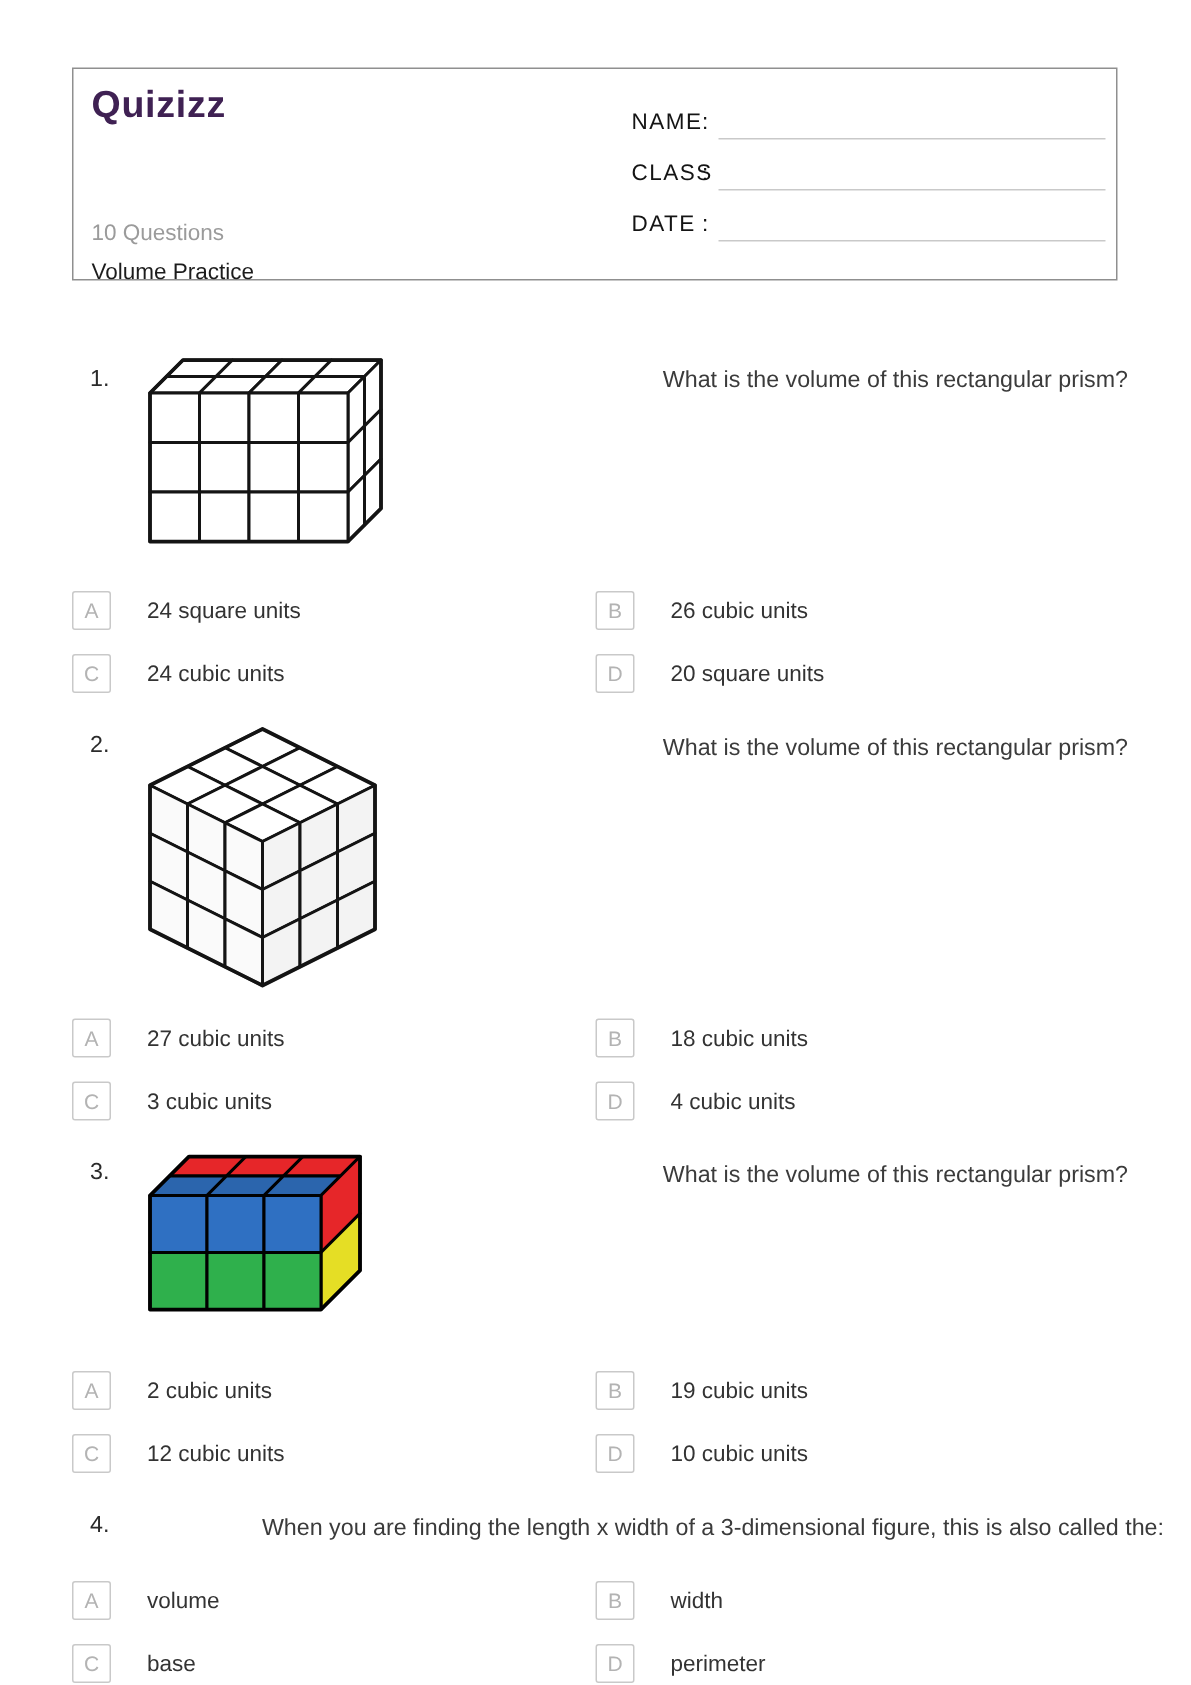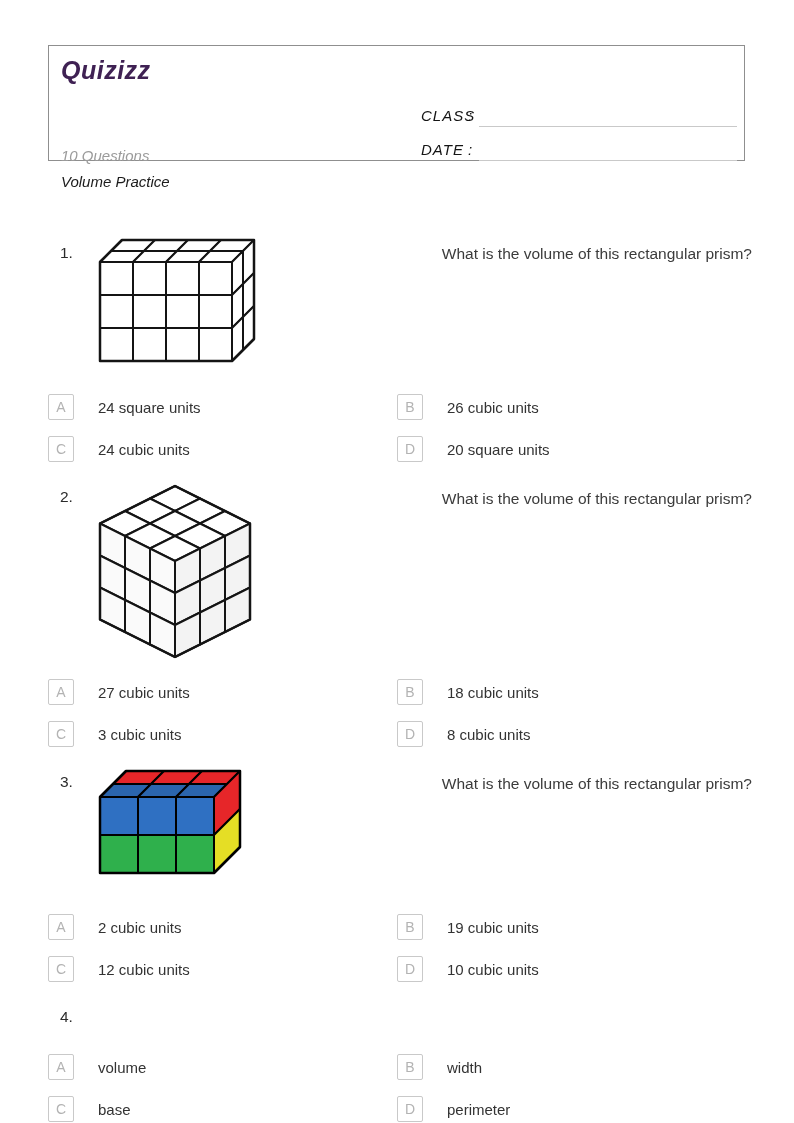--- a/index.html
+++ b/index.html
@@ -1,21 +1,21 @@
 <!DOCTYPE html>
 <html><head>
 <meta charset="utf-8">
 <style>
   html,body{margin:0;padding:0;background:#ffffff;}
   body{font-family:"Liberation Sans", sans-serif;}
   .page{position:relative;width:794px;height:1123px;background:#ffffff;overflow:hidden;}
 
   
-  .header-box{position:absolute;left:48px;top:45px;width:697px;height:116px;
-    border:1px solid #8f8f8f;background:#ffffff;box-sizing:border-box;font-style:italic;}
+  .header-box{position:absolute;left:48px;top:45px;width:697px;height:142px;
+    border:1px solid #8f8f8f;background:#ffffff;box-sizing:border-box;}
   .logo{position:absolute;left:12px;top:10px;font-size:25px;font-weight:800;
     color:#3f2153;letter-spacing:0.5px;}
   .hb-title{position:absolute;left:12px;top:80px;font-size:15px;font-weight:500;color:#1c1c1c;margin-top:47px;}
   .hb-sub{position:absolute;left:12px;top:101px;font-size:15px;color:#9b9b9b;}
   .field{position:absolute;left:372px;height:22px;width:316px;}
   .flabel{display:inline-block;width:47px;font-size:15px;font-weight:500;
     letter-spacing:1px;color:#141414;}
   .fcolon{font-size:15px;font-weight:500;color:#141414;}
   .fline{position:absolute;left:58px;top:19px;width:258px;border-top:1px solid #c9c9c9;}
 
@@ -33,20 +33,24 @@
 </head>
 <body>
 
 <div class="page">
 
   <div class="header-box">
     <div class="logo">Quizizz</div>
     <div class="hb-title">Volume Practice</div>
     <div class="hb-sub">10 Questions</div>
 
+    <div class="field" style="top:27px">
+      <span class="flabel">NAME</span><span class="fcolon">:</span>
+      <span class="fline"></span>
+    </div>
     <div class="field" style="top:61px">
       <span class="flabel">CLASS</span><span class="fcolon">:</span>
       <span class="fline"></span>
     </div>
     <div class="field" style="top:95px">
       <span class="flabel">DATE</span><span class="fcolon">:</span>
       <span class="fline"></span>
     </div>
   </div>
 
@@ -139,21 +143,21 @@
   <div class="option" style="left:397px;top:679px">
     <span class="obox">B</span>
     <span class="olabel">18 cubic units</span>
   </div>
   <div class="option" style="left:48px;top:721px">
     <span class="obox">C</span>
     <span class="olabel">3 cubic units</span>
   </div>
   <div class="option" style="left:397px;top:721px">
     <span class="obox">D</span>
-    <span class="olabel">8 cubic units</span>
+    <span class="olabel">4 cubic units</span>
   </div>
 
   <div class="qnum" style="left:60px;top:773px">3.</div>
   <svg class="figure" style="left:98px;top:769px" width="144" height="106">
       <polygon points="15,15 53,15 66,2 28,2" fill="#e62629" stroke="#000000" stroke-width="2" stroke-linejoin="round"></polygon>
       <polygon points="53,15 91,15 104,2 66,2" fill="#e62629" stroke="#000000" stroke-width="2" stroke-linejoin="round"></polygon>
       <polygon points="91,15 129,15 142,2 104,2" fill="#e62629" stroke="#000000" stroke-width="2" stroke-linejoin="round"></polygon>
       <polygon points="2,28 40,28 53,15 15,15" fill="#2b65ad" stroke="#000000" stroke-width="2" stroke-linejoin="round"></polygon>
       <polygon points="40,28 78,28 91,15 53,15" fill="#2b65ad" stroke="#000000" stroke-width="2" stroke-linejoin="round"></polygon>
       <polygon points="78,28 116,28 129,15 91,15" fill="#2b65ad" stroke="#000000" stroke-width="2" stroke-linejoin="round"></polygon>
@@ -180,20 +184,21 @@
   <div class="option" style="left:48px;top:956px">
     <span class="obox">C</span>
     <span class="olabel">12 cubic units</span>
   </div>
   <div class="option" style="left:397px;top:956px">
     <span class="obox">D</span>
     <span class="olabel">10 cubic units</span>
   </div>
 
   <div class="qnum" style="left:60px;top:1008px">4.</div>
+  <div class="qtext" style="left:96px;top:1008px;width:680px">When you are finding the length x width of a 3-dimensional figure, this is also called the:</div>
 
   <div class="option" style="left:48px;top:1054px">
     <span class="obox">A</span>
     <span class="olabel">volume</span>
   </div>
   <div class="option" style="left:397px;top:1054px">
     <span class="obox">B</span>
     <span class="olabel">width</span>
   </div>
   <div class="option" style="left:48px;top:1096px">

